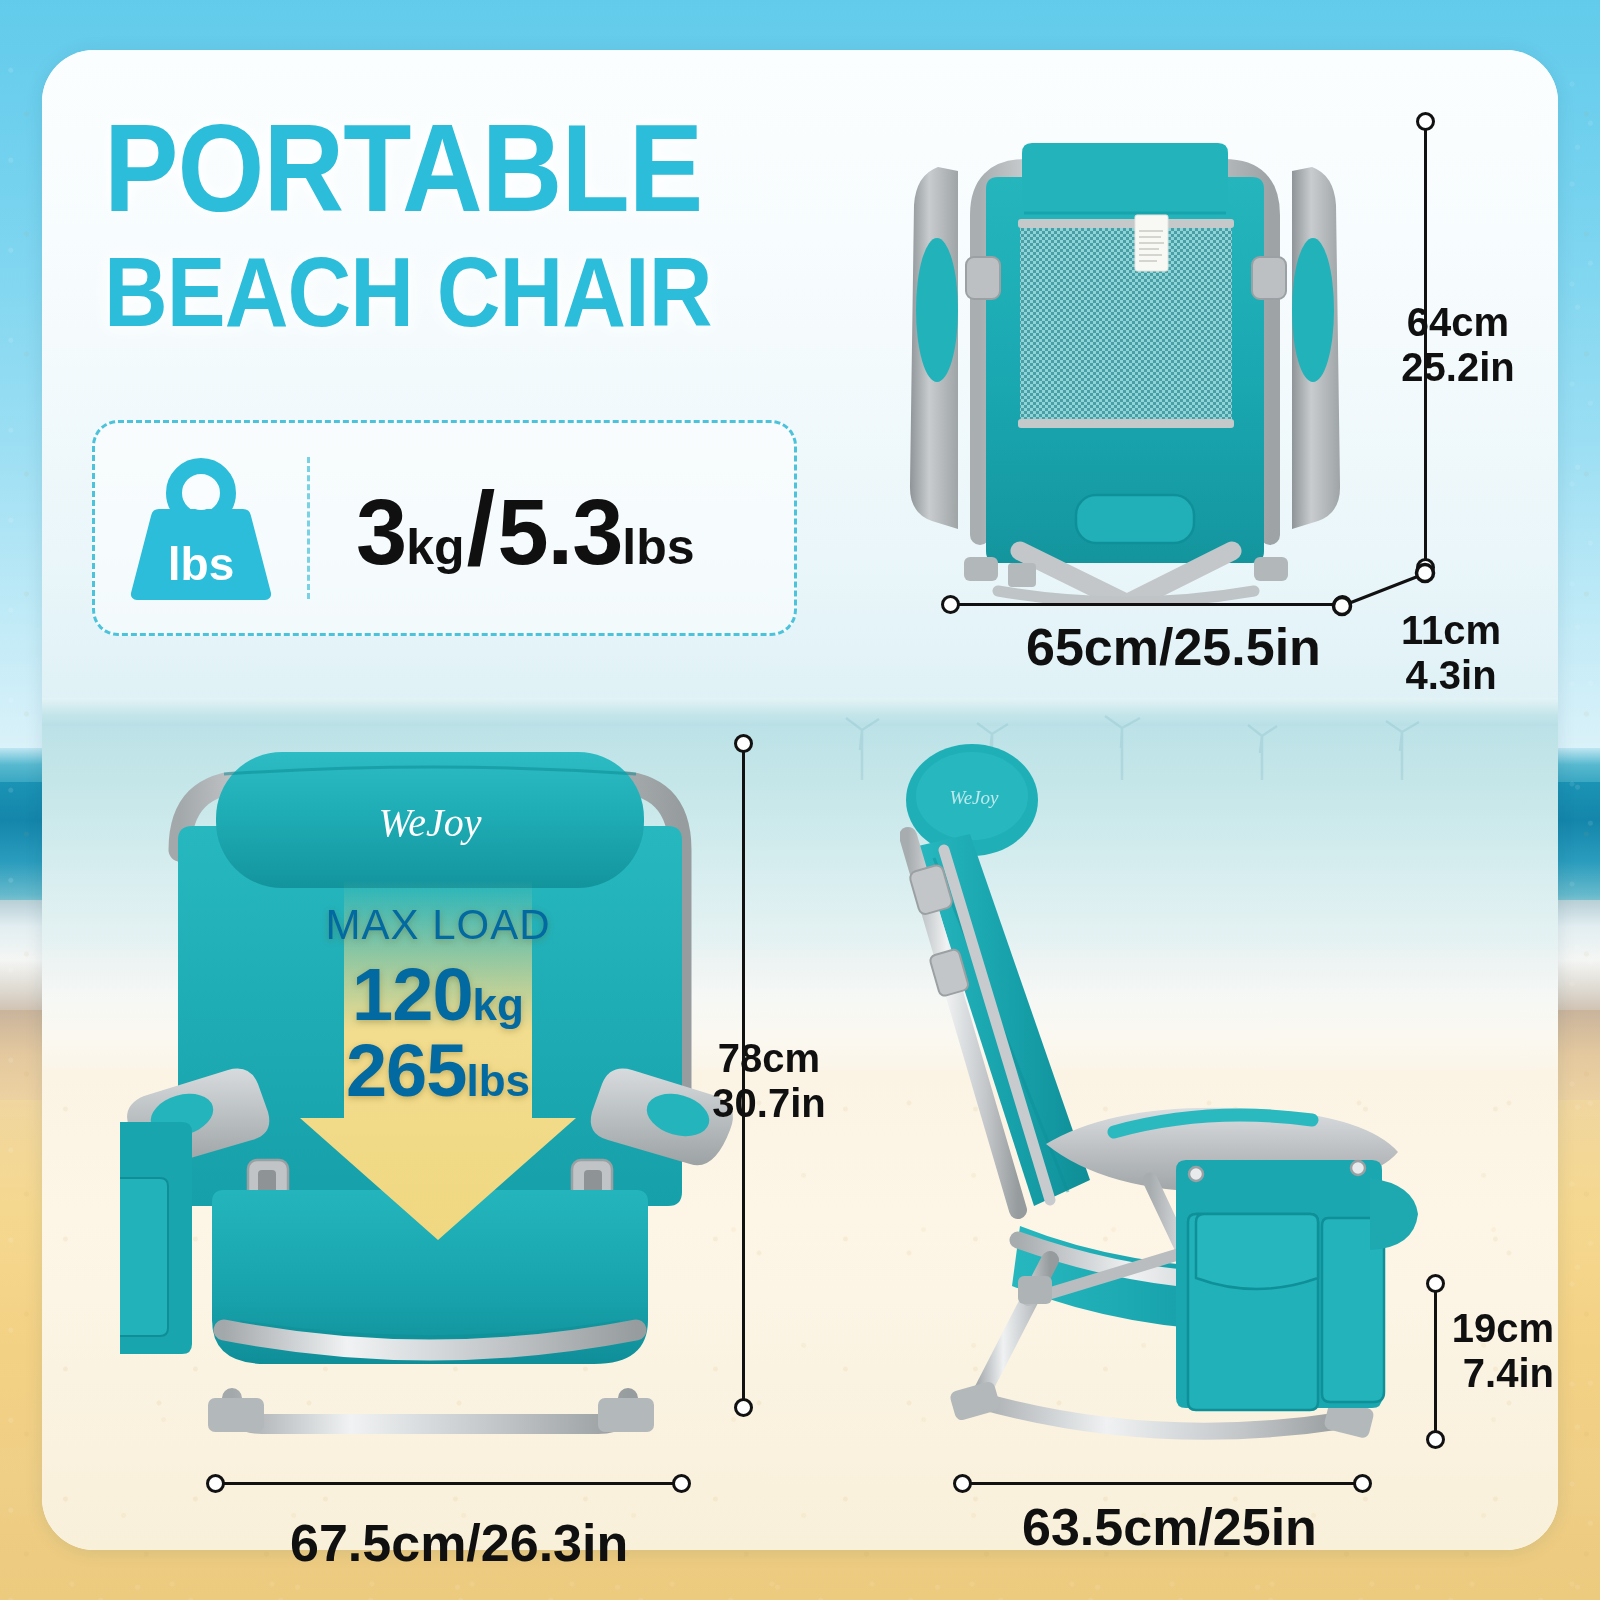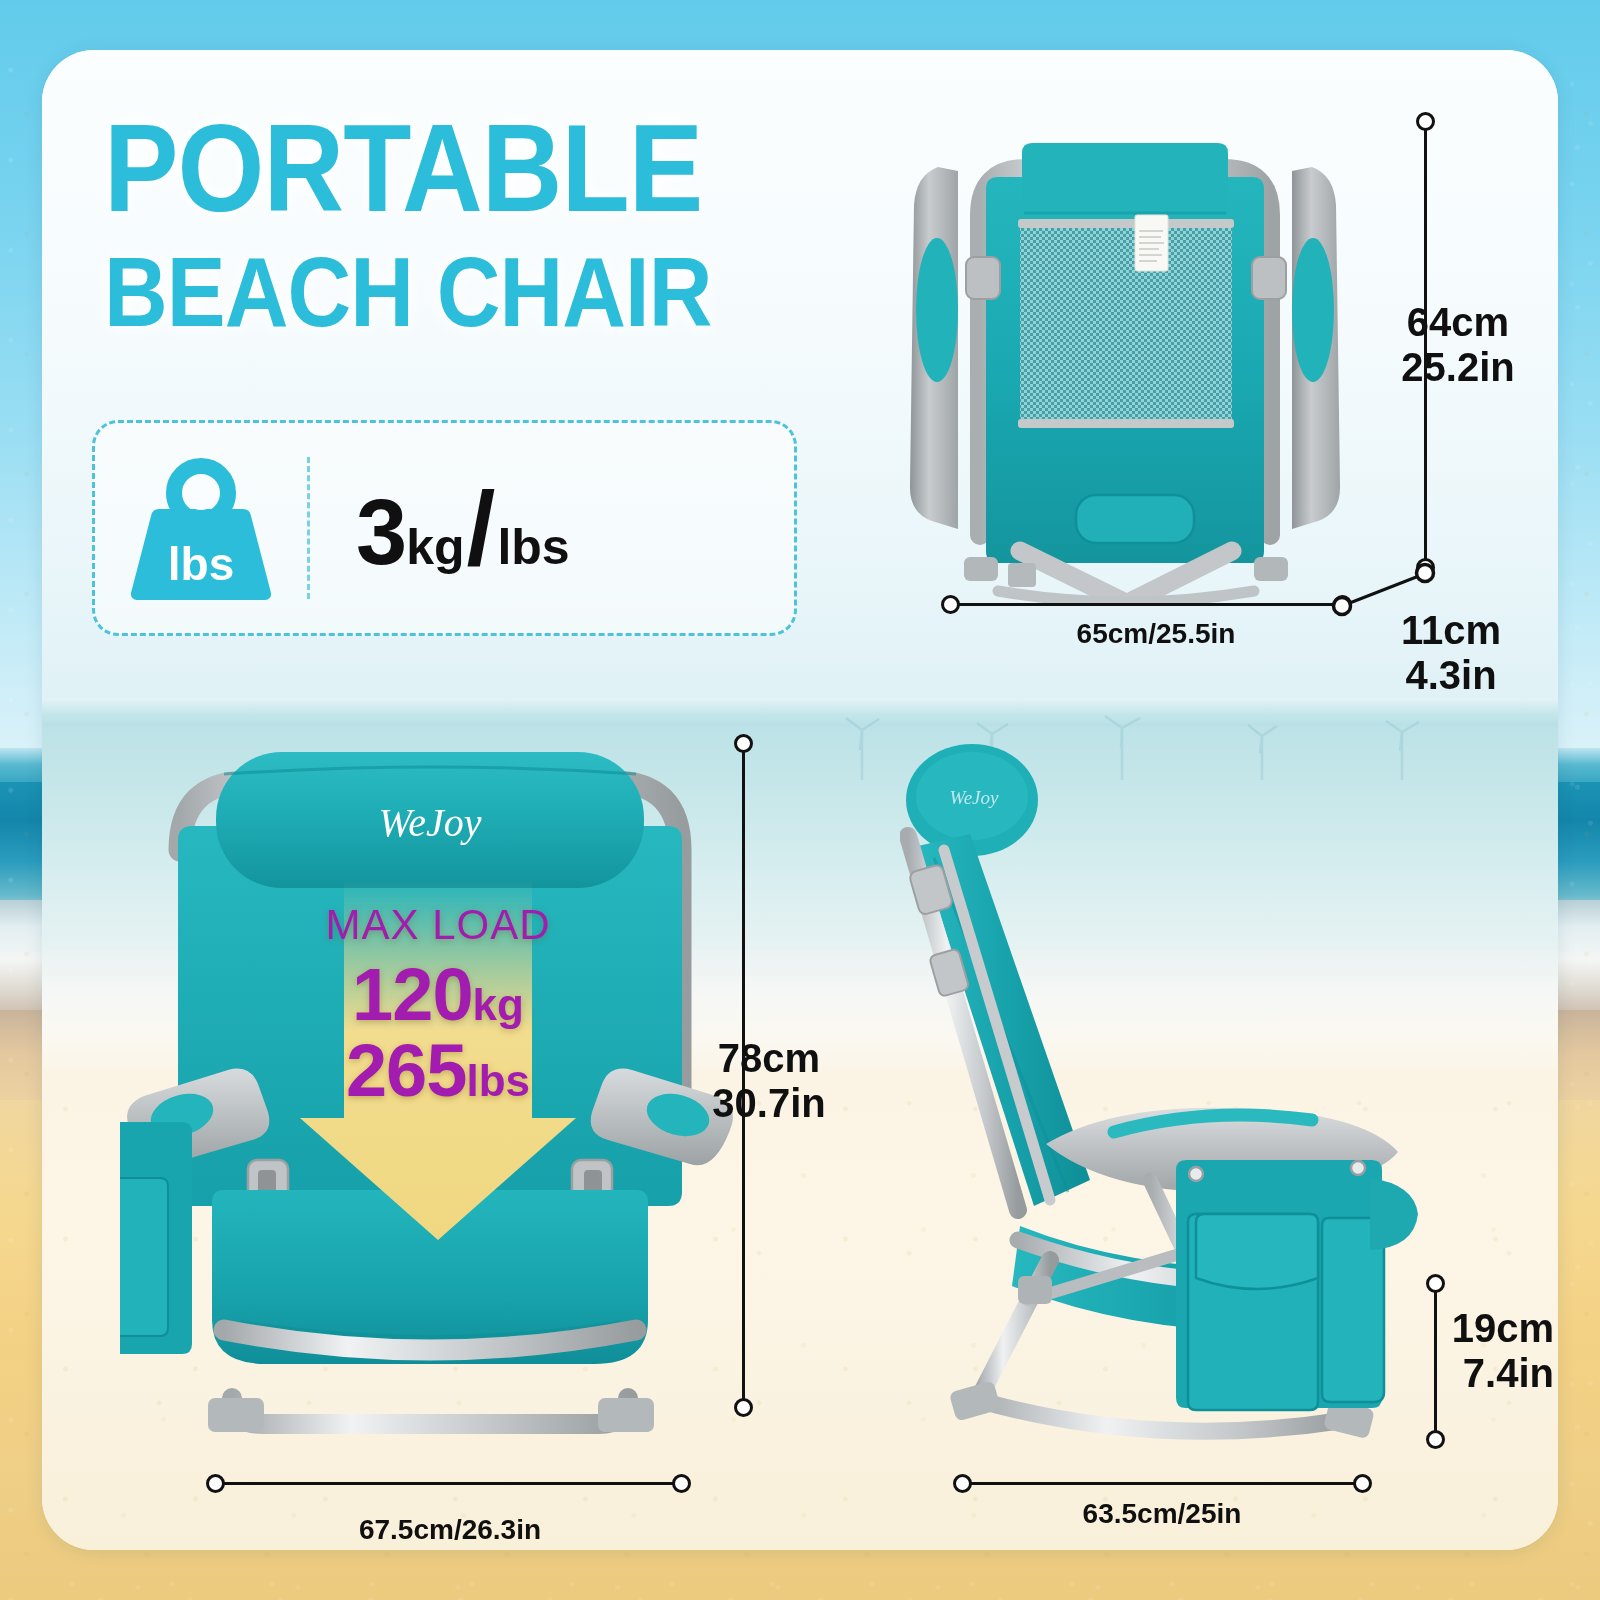--- a/index.html
+++ b/index.html
@@ -131,30 +131,30 @@
   .dim-h { height:3px; }
   .dim-v { width:3px; }
   .dim-dot {
     position:absolute; width:19px; height:19px; border-radius:50%;
     border:3.5px solid #111; background:#fff;
   }
   .dim-label {
     position:absolute; font-weight:700; color:#101010;
     font-size:40px; line-height:1.12; text-align:center; white-space:nowrap;
   }
-  .dim-label.one-line { font-size:28px; }
+  .dim-label.one-line { font-size:52px; }
 
   
   #maxload {
     position:absolute; left:300px; top:880px; width:276px; height:360px;
     pointer-events:none;
   }
   #maxload .arrow-svg { position:absolute; inset:0; }
   .ml-text {
-    position:absolute; left:0; right:0; top:24px; text-align:center; color:#a21caf;
+    position:absolute; left:0; right:0; top:24px; text-align:center; color:#0369a1;
     text-shadow:0 2px 6px rgba(110,90,20,.35);
   }
   .ml-head { font-size:42px; font-weight:400; letter-spacing:1px; line-height:1; }
   .ml-row { display:flex; align-items:baseline; justify-content:center; line-height:1; }
   .ml-num { font-size:74px; font-weight:700; letter-spacing:-1px; }
   .ml-unit { font-size:44px; font-weight:700; }
   .ml-r1 { margin-top:12px; }
   .ml-r2 { margin-top:2px; }
 </style>
 </head>
@@ -202,20 +202,21 @@
       <circle cx="70" cy="40" r="17" fill="#FAFDFF"></circle>
       <text x="70" y="127" font-family="Liberation Sans, sans-serif" font-size="46" font-weight="700" fill="#FFFFFF" text-anchor="middle">lbs</text>
     </svg>
   </div>
   <div class="weight-divider"></div>
   <div class="weight-text-cell">
     <div class="weight-value">
       <span class="wv-big">3</span>
       <span class="wv-unit">kg</span>
       <span class="wv-slash">/</span>
+      <span class="wv-big">5.3</span>
       <span class="wv-unit">lbs</span>
     </div>
   </div>
 </div>
 
 <svg class="prod" style="left:880px; top:105px; width:490px; height:500px;" viewBox="0 0 490 500">
   <defs>
     <linearGradient id="tubeG" x1="0" y1="0" x2="1" y2="0">
       <stop offset="0" stop-color="#a9aeb1"></stop>
         <stop offset=".35" stop-color="#eef0f1"></stop>

